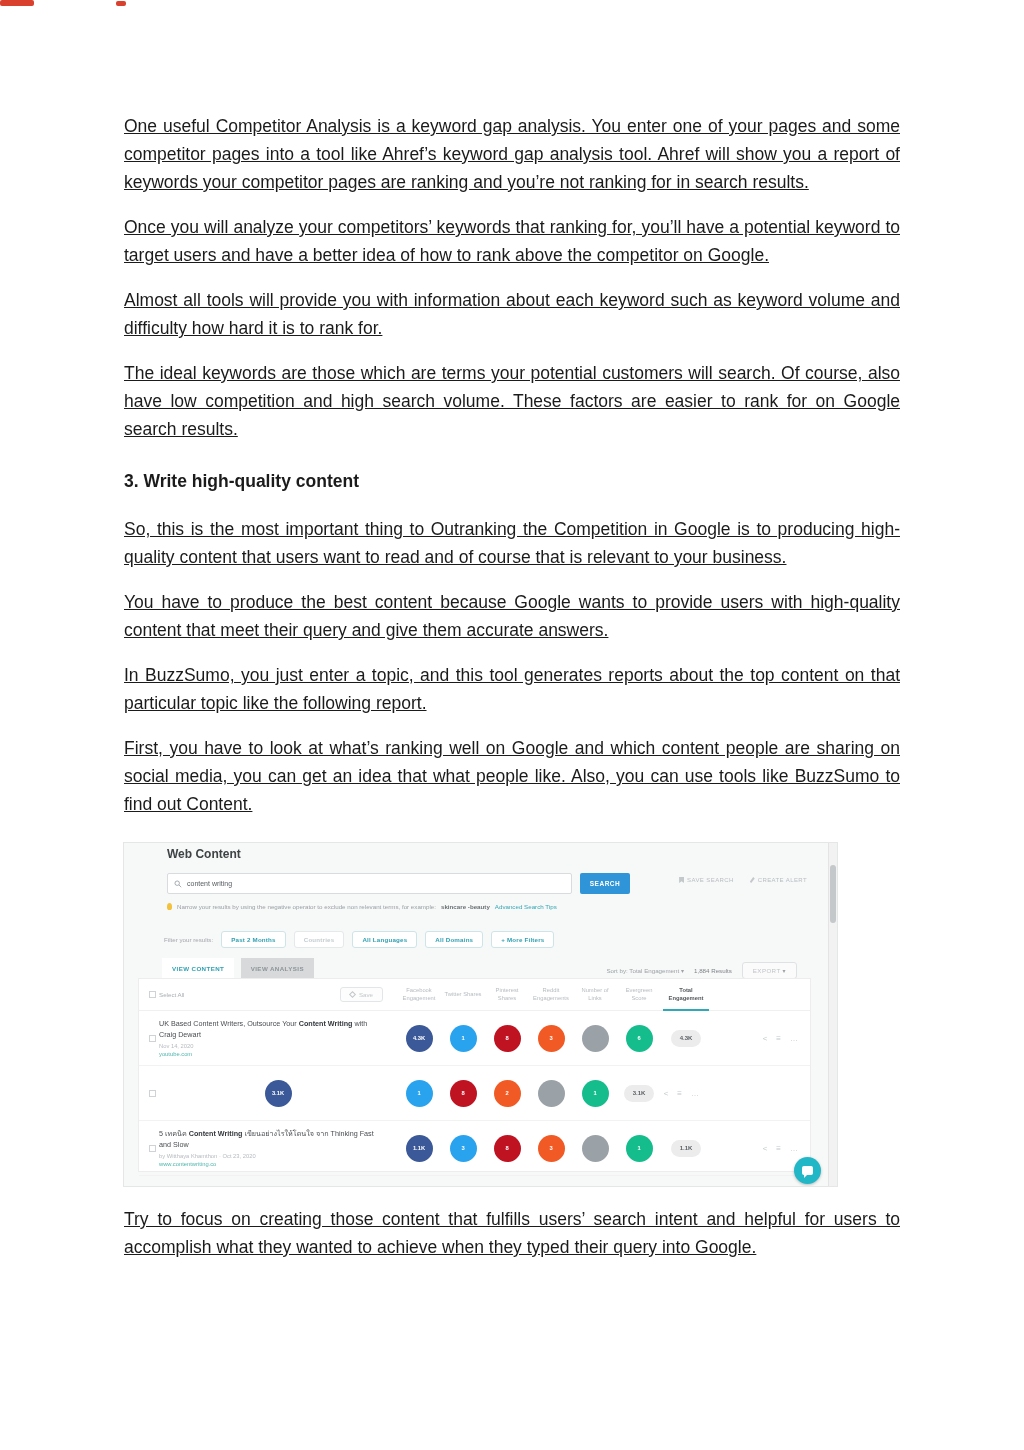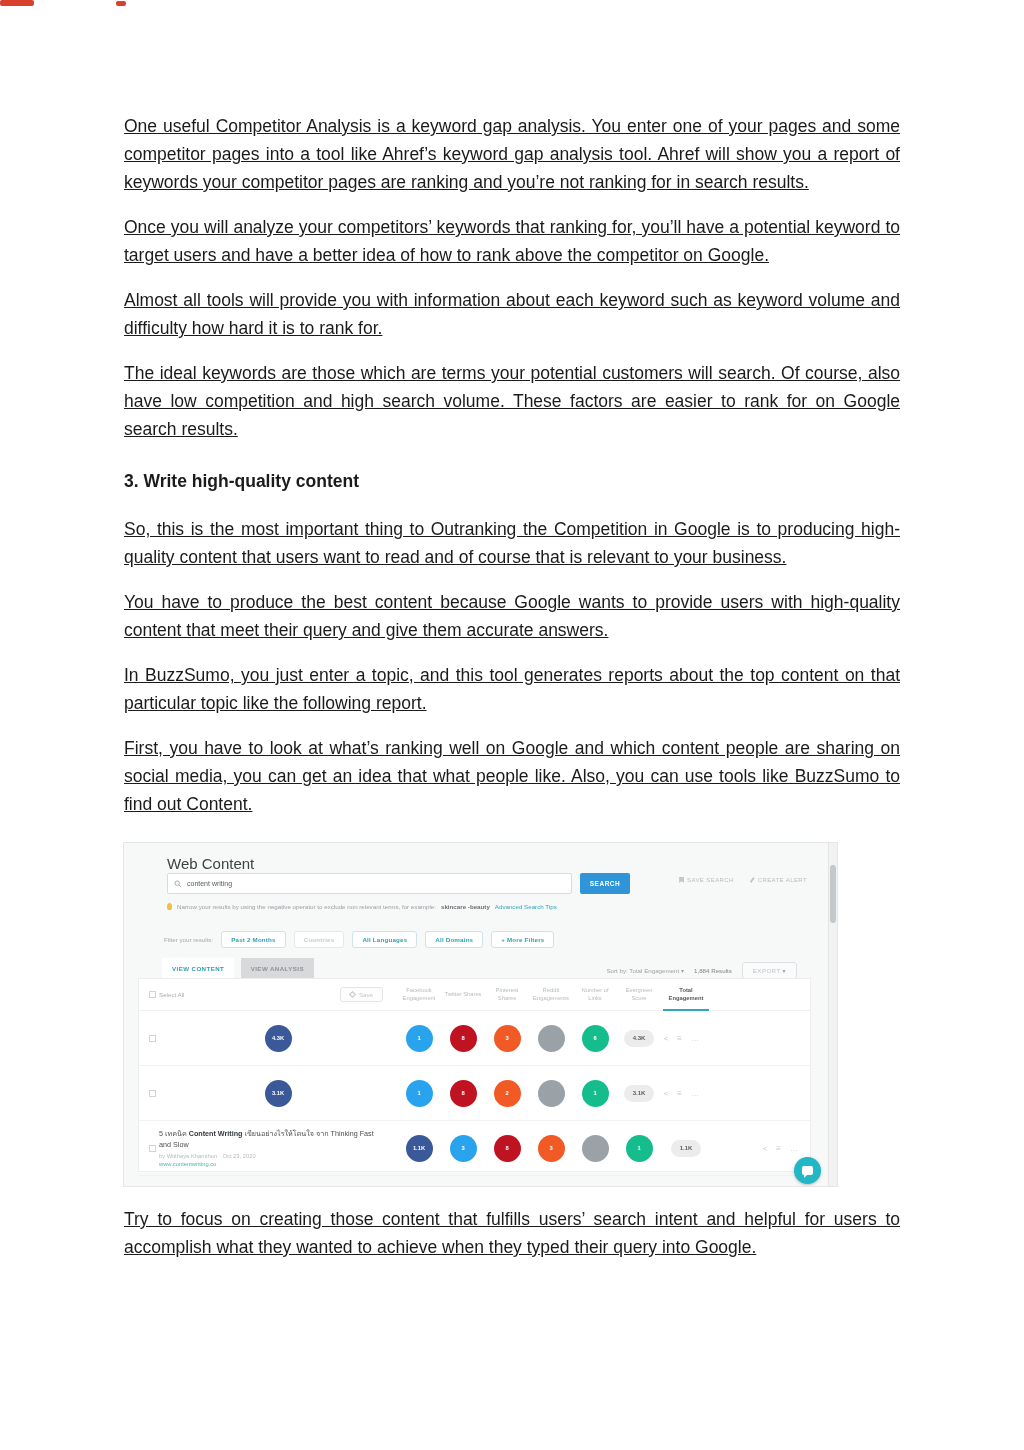--- a/index.html
+++ b/index.html
@@ -12,21 +12,21 @@
 
   .doc { margin:0 124px; padding-top:112px; width:776px; }
   .doc p { font-size:17.5px; line-height:28px; text-align:justify; margin:0 0 17px 0;text-decoration:underline; }
   .doc h3 { font-size:17.5px; line-height:28px; font-weight:bold; margin:24px 0 20px 0; }
   .doc p.closing { margin-top:18px; }
 
   
   .shot { position:relative; width:715px; height:345px; margin:24px 0 18px -1px;
           background:#f7f8f8; border:1px solid #e5e6e6; overflow:hidden;
           font-family:"Liberation Sans","DejaVu Sans",sans-serif; }
-  .shot-title { position:absolute; left:43px; top:12px; font-size:15px; font-weight:normal; color:#3f4345; }
+  .shot-title { position:absolute; left:43px; top:4px; font-size:12px; font-weight:bold; color:#3f4345; }
 
   .search-row { position:absolute; left:43px; top:30px; width:640px; height:22px; }
   .search-box { position:absolute; left:0; top:0; width:405px; height:21px; background:#fff;
                 border:1px solid #d9dcde; border-radius:2px; display:flex; align-items:center;
                 padding:0 6px; gap:5px; }
   .search-box .q { font-size:7px; color:#5a6064; }
   .search-btn { position:absolute; left:413px; top:0; width:50px; height:21px; background:#3095d8;
                 color:#fff; border:none; border-radius:2px; font-size:6.5px; font-weight:bold;
                 letter-spacing:.5px; font-family:inherit; }
   .top-links { position:absolute; right:0; top:4px; display:flex; gap:16px; }
@@ -189,20 +189,25 @@
         <span class="col">Pinterest Shares</span>
         <span class="col">Reddit Engagements</span>
         <span class="col">Number of Links</span>
         <span class="col">Evergreen Score</span>
         <span class="col col-total">Total Engagement</span>
         <span></span>
       </div>
 
       <div class="grid-row trow">
         <span class="cb"></span>
+        <span class="titlecell">
+          <div class="rtitle"><span>UK Based Content Writers, Outsource Your </span><b>Content Writing</b><span> with Craig Dewart</span></div>
+          <div class="rmeta">Nov 14, 2020</div>
+          <div class="rdomain">youtube.com</div>
+        </span>
         <span class="ccell">
             <span class="circle" style="background: rgb(59, 89, 152);">4.3K</span>
           </span>
         <span class="ccell">
             <span class="circle" style="background: rgb(42, 163, 239);">1</span>
           </span>
         <span class="ccell">
             <span class="circle" style="background: rgb(191, 19, 34);">8</span>
           </span>
         <span class="ccell">

